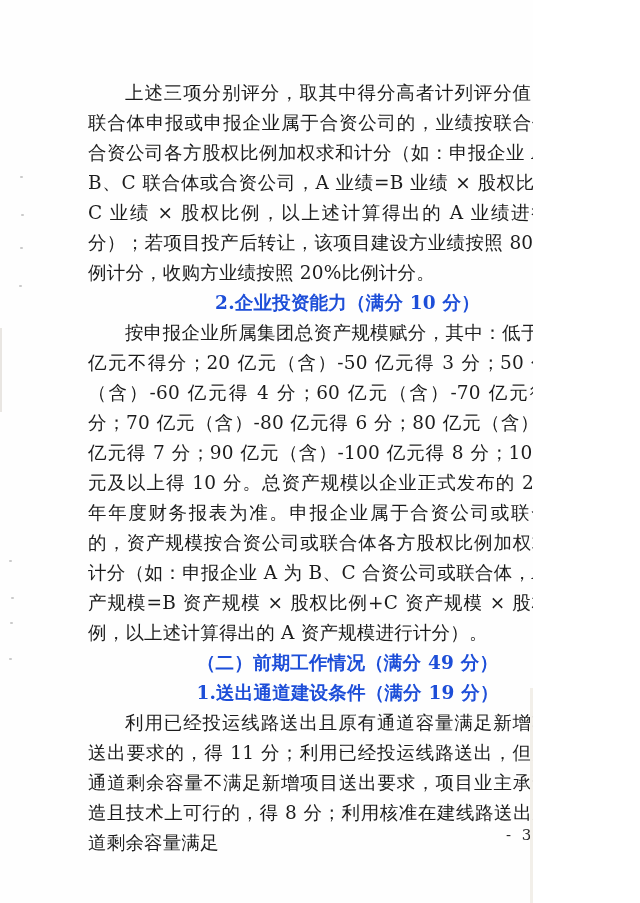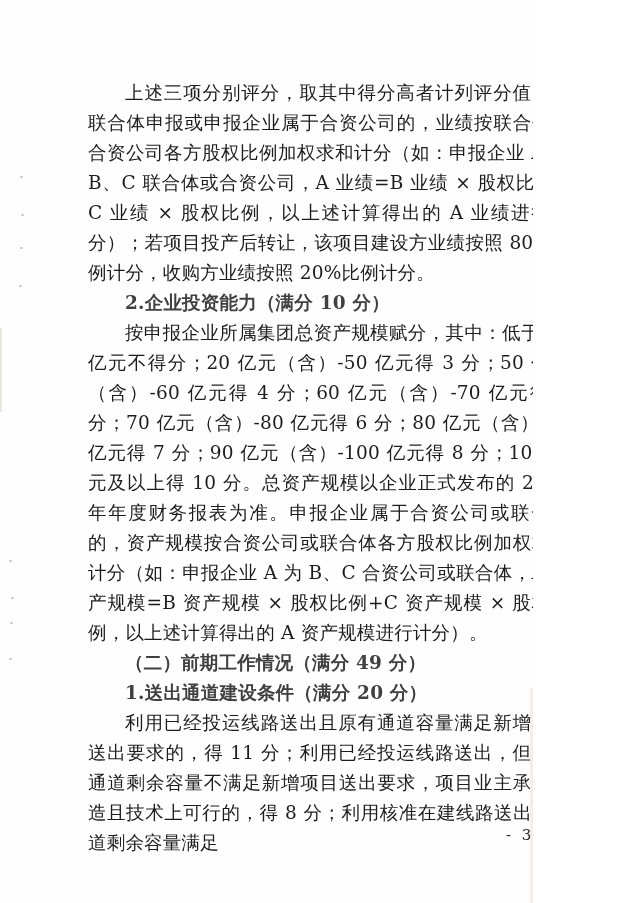--- a/index.html
+++ b/index.html
@@ -22,22 +22,22 @@
     font-size: 18.5px;
     line-height: 30px;
     color: #1c1c1c;
     text-align: justify;
     text-indent: 2em;
     letter-spacing: 0.2px;
     word-break: break-all;
   }
   .heading {
     font-weight: bold;
-    text-align: left;
-    color: #404040;
+    text-align: center;
+    color: #1d4ed8;
   }
   .page-number {
     position: absolute;
     top: 824px;
     left: 506px;
     font-size: 15px;
     line-height: 22px;
     color: #2a2a2a;
     letter-spacing: 3px;
     white-space: pre;
@@ -73,21 +73,21 @@
 
   <div class="content">
     <p class="para">上述三项分别评分，取其中得分高者计列评分值。以联合体申报或申报企业属于合资公司的，业绩按联合体或合资公司各方股权比例加权求和计分（如：申报企业 A 为 B、C 联合体或合资公司，A 业绩=B 业绩 × 股权比例+C 业绩 × 股权比例，以上述计算得出的 A 业绩进行计分）；若项目投产后转让，该项目建设方业绩按照 80%比例计分，收购方业绩按照 20%比例计分。</p>
 
     <p class="para heading">2.企业投资能力（满分 10 分）</p>
 
     <p class="para">按申报企业所属集团总资产规模赋分，其中：低于 20 亿元不得分；20 亿元（含）-50 亿元得 3 分；50 亿元（含）-60 亿元得 4 分；60 亿元（含）-70 亿元得 5 分；70 亿元（含）-80 亿元得 6 分；80 亿元（含）-90 亿元得 7 分；90 亿元（含）-100 亿元得 8 分；100 亿元及以上得 10 分。总资产规模以企业正式发布的 2022 年年度财务报表为准。申报企业属于合资公司或联合体的，资产规模按合资公司或联合体各方股权比例加权求和计分（如：申报企业 A 为 B、C 合资公司或联合体，A 资产规模=B 资产规模 × 股权比例+C 资产规模 × 股权比例，以上述计算得出的 A 资产规模进行计分）。</p>
 
     <p class="para heading">（二）前期工作情况（满分 49 分）</p>
 
-    <p class="para heading">1.送出通道建设条件（满分 20 分）</p>
+    <p class="para heading">1.送出通道建设条件（满分 19 分）</p>
 
     <p class="para">利用已经投运线路送出且原有通道容量满足新增项目送出要求的，得 11 分；利用已经投运线路送出，但原有通道剩余容量不满足新增项目送出要求，项目业主承诺改造且技术上可行的，得 8 分；利用核准在建线路送出且通道剩余容量满足</p>
   </div>
 
   <div class="page-number">- 3 -</div>
 
   <div class="speck" style="left:20px; top:176px;"></div>
   <div class="speck" style="left:21px; top:214px;"></div>
   <div class="speck" style="left:20px; top:247px;"></div>
   <div class="speck" style="left:19px; top:285px;"></div>

